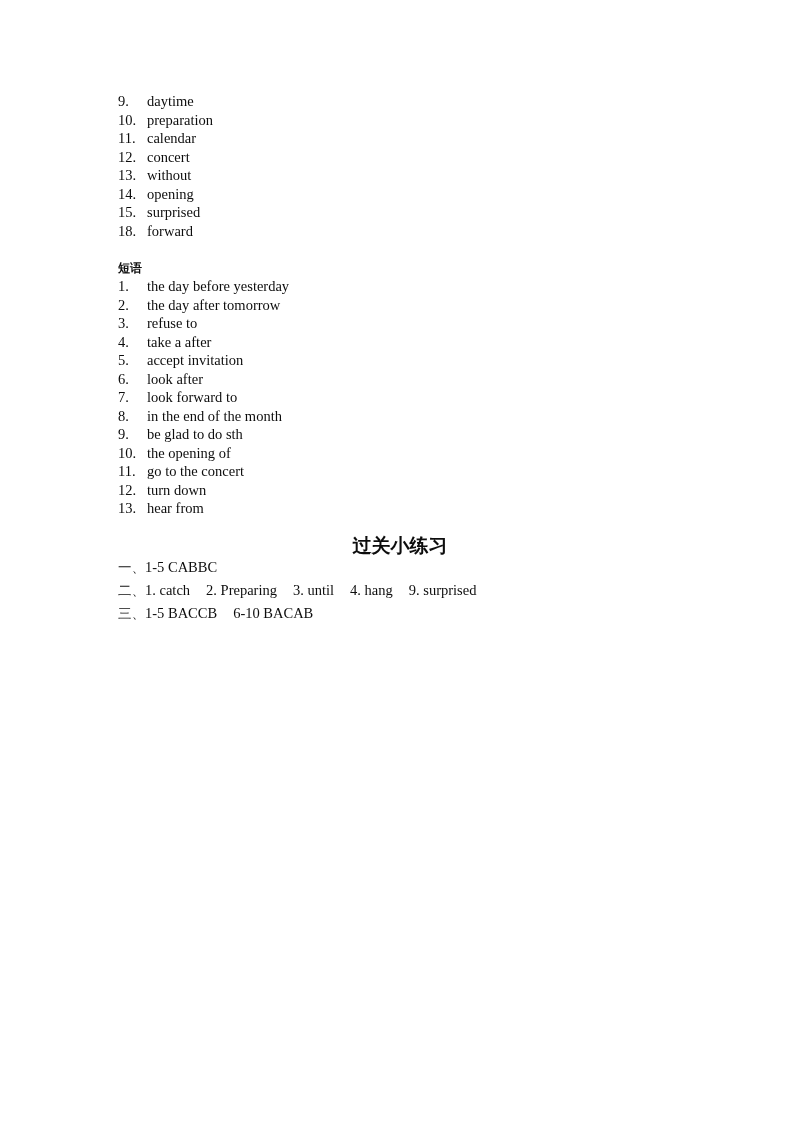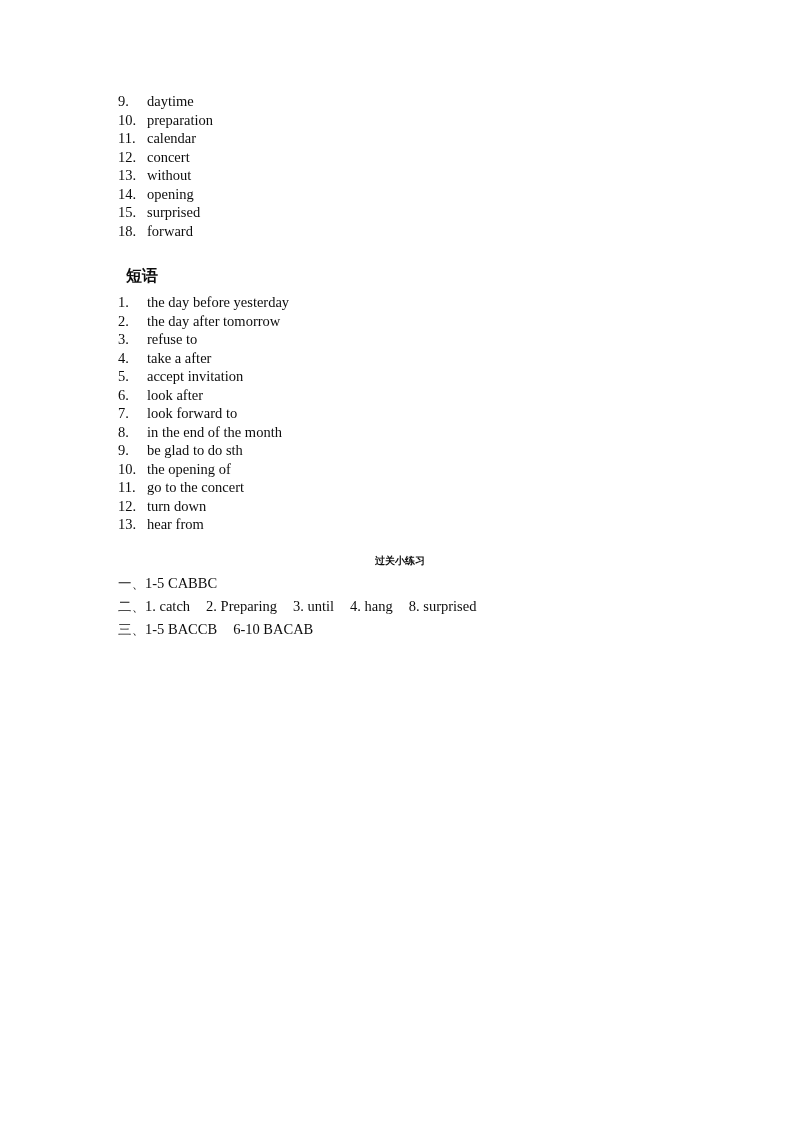--- a/index.html
+++ b/index.html
@@ -46,38 +46,38 @@
     position: absolute;
     left: 0;
     top: 0;
     text-align: left;
   }
 
   
   .cn-heading {
     font-family: "DejaVu Sans", "Liberation Sans", sans-serif;
     font-weight: bold;
-    font-size: 16px;
+    font-size: 12px;
     line-height: 18.5px;
-    margin: 8px;
+    margin: 0;
   }
 
   .spacer {
     height: 18.5px;
   }
 
   .spacer-sm {
     height: 16px;
   }
 
   
   .quiz-title {
     font-family: "DejaVu Sans", "Liberation Sans", sans-serif;
     font-weight: bold;
-    font-size: 10px;
+    font-size: 19px;
     line-height: 22px;
     text-align: center;
     width: 560px;
     margin: 0;
     padding-left: 2px;
   }
 
   
   .answers {
     margin: 0;
@@ -145,18 +145,18 @@
         <li><span class="num">12.</span><span>turn down</span></li>
         <li><span class="num">13.</span><span>hear from</span></li>
       </ul>
 
     <div class="spacer-sm"></div>
 
     <h1 class="quiz-title">过关小练习</h1>
 
     <div class="answers">
         <div class="answer-line"><span class="cn-marker">一、</span><span class="ans-body"><span class="ans-item">1-5 CABBC</span></span></div>
-        <div class="answer-line"><span class="cn-marker">二、</span><span class="ans-body"><span class="ans-item">1. catch</span><span class="ans-item">2. Preparing</span><span class="ans-item">3. until</span><span class="ans-item">4. hang</span><span class="ans-item">8. surprised</span></span></div>
+        <div class="answer-line"><span class="cn-marker">二、</span><span class="ans-body"><span class="ans-item">1. catch</span><span class="ans-item">2. Preparing</span><span class="ans-item">3. until</span><span class="ans-item">4. hang</span><span class="ans-item">9. surprised</span></span></div>
         <div class="answer-line"><span class="cn-marker">三、</span><span class="ans-body"><span class="ans-item">1-5 BACCB</span><span class="ans-item">6-10 BACAB</span></span></div>
       </div>
 
   </div>
 </div>
 
 </body></html>

